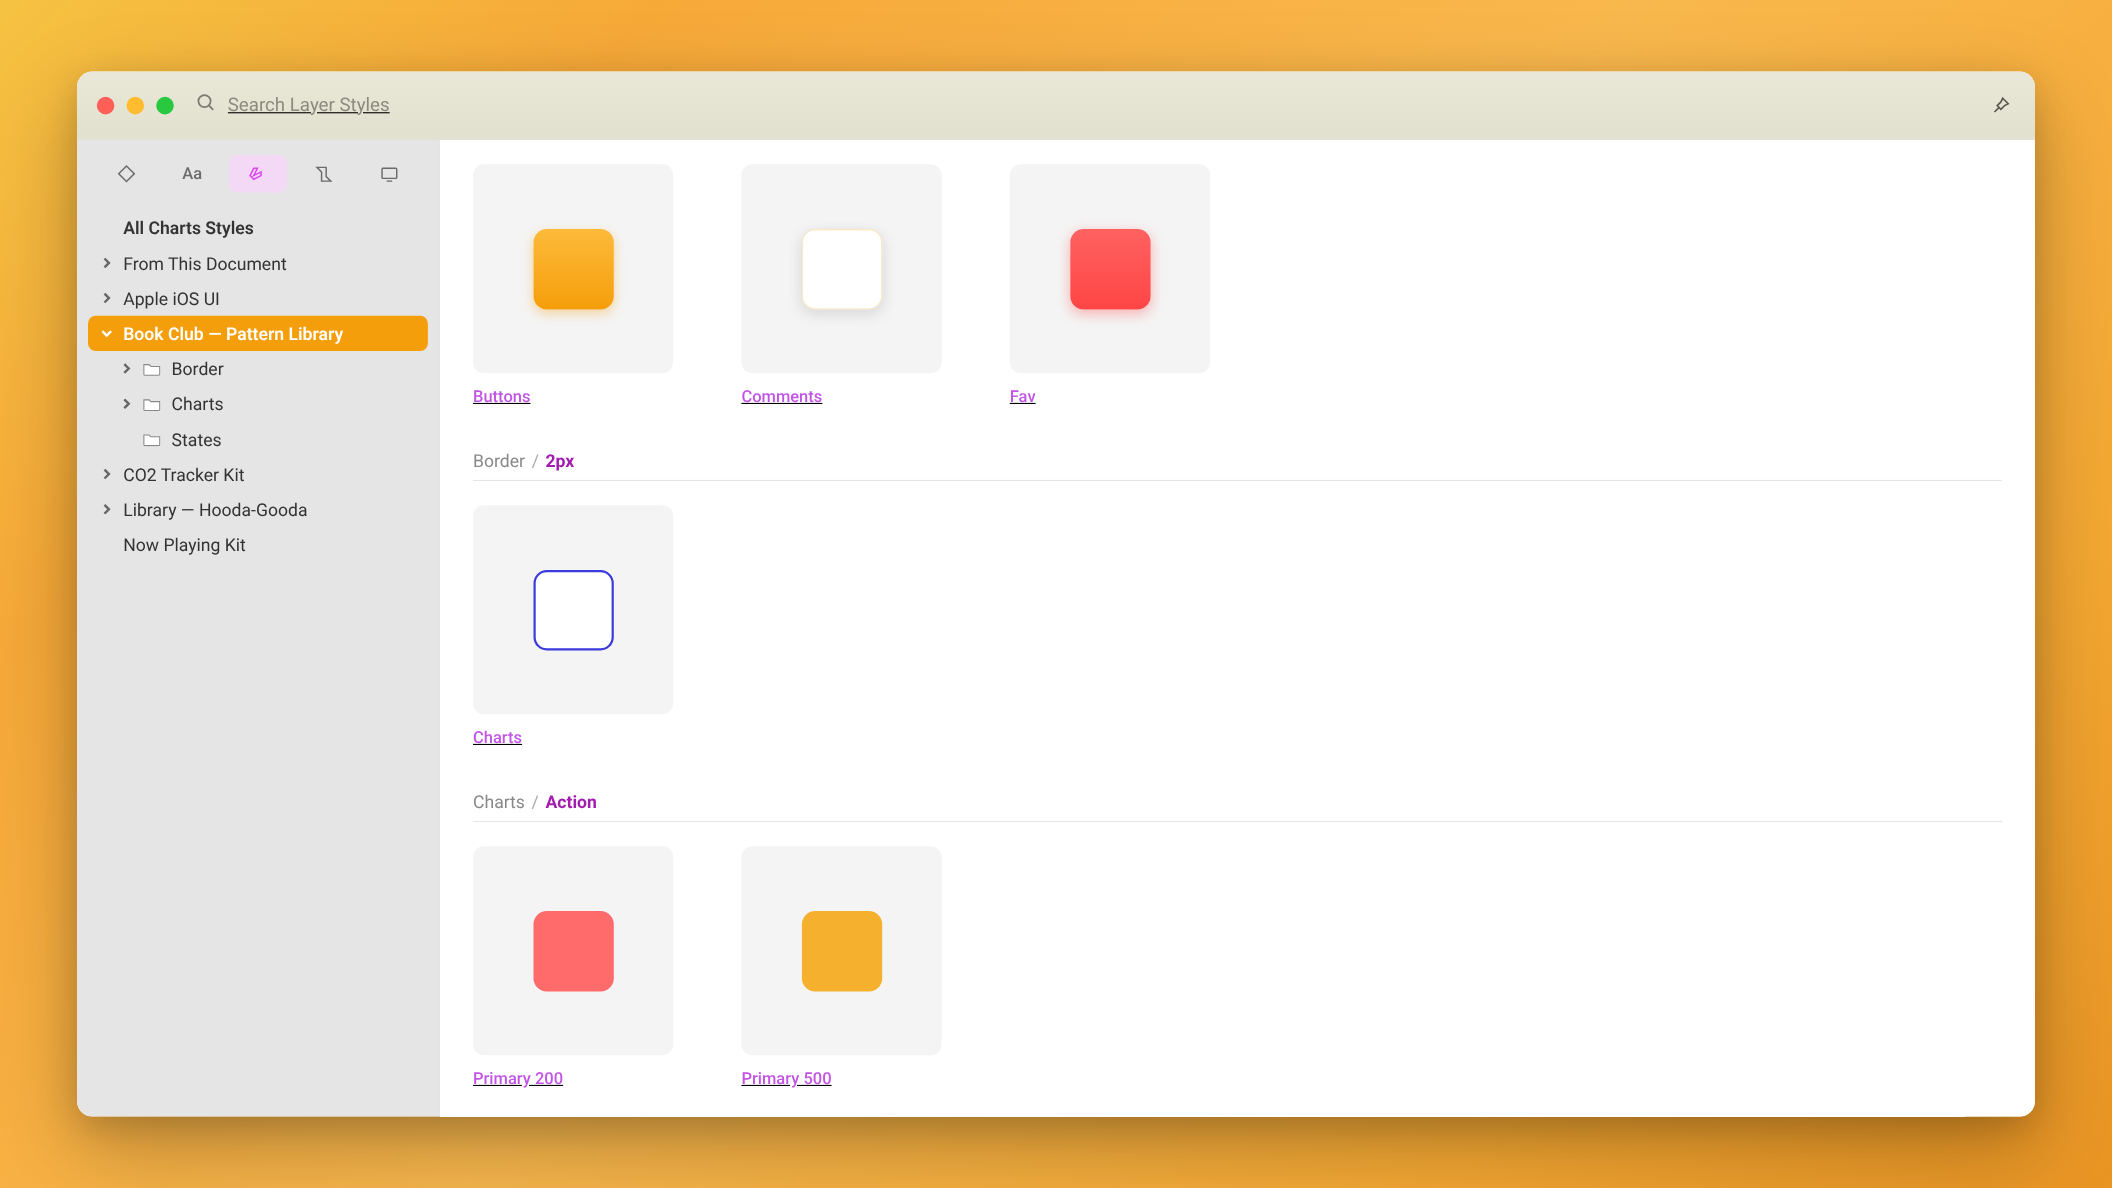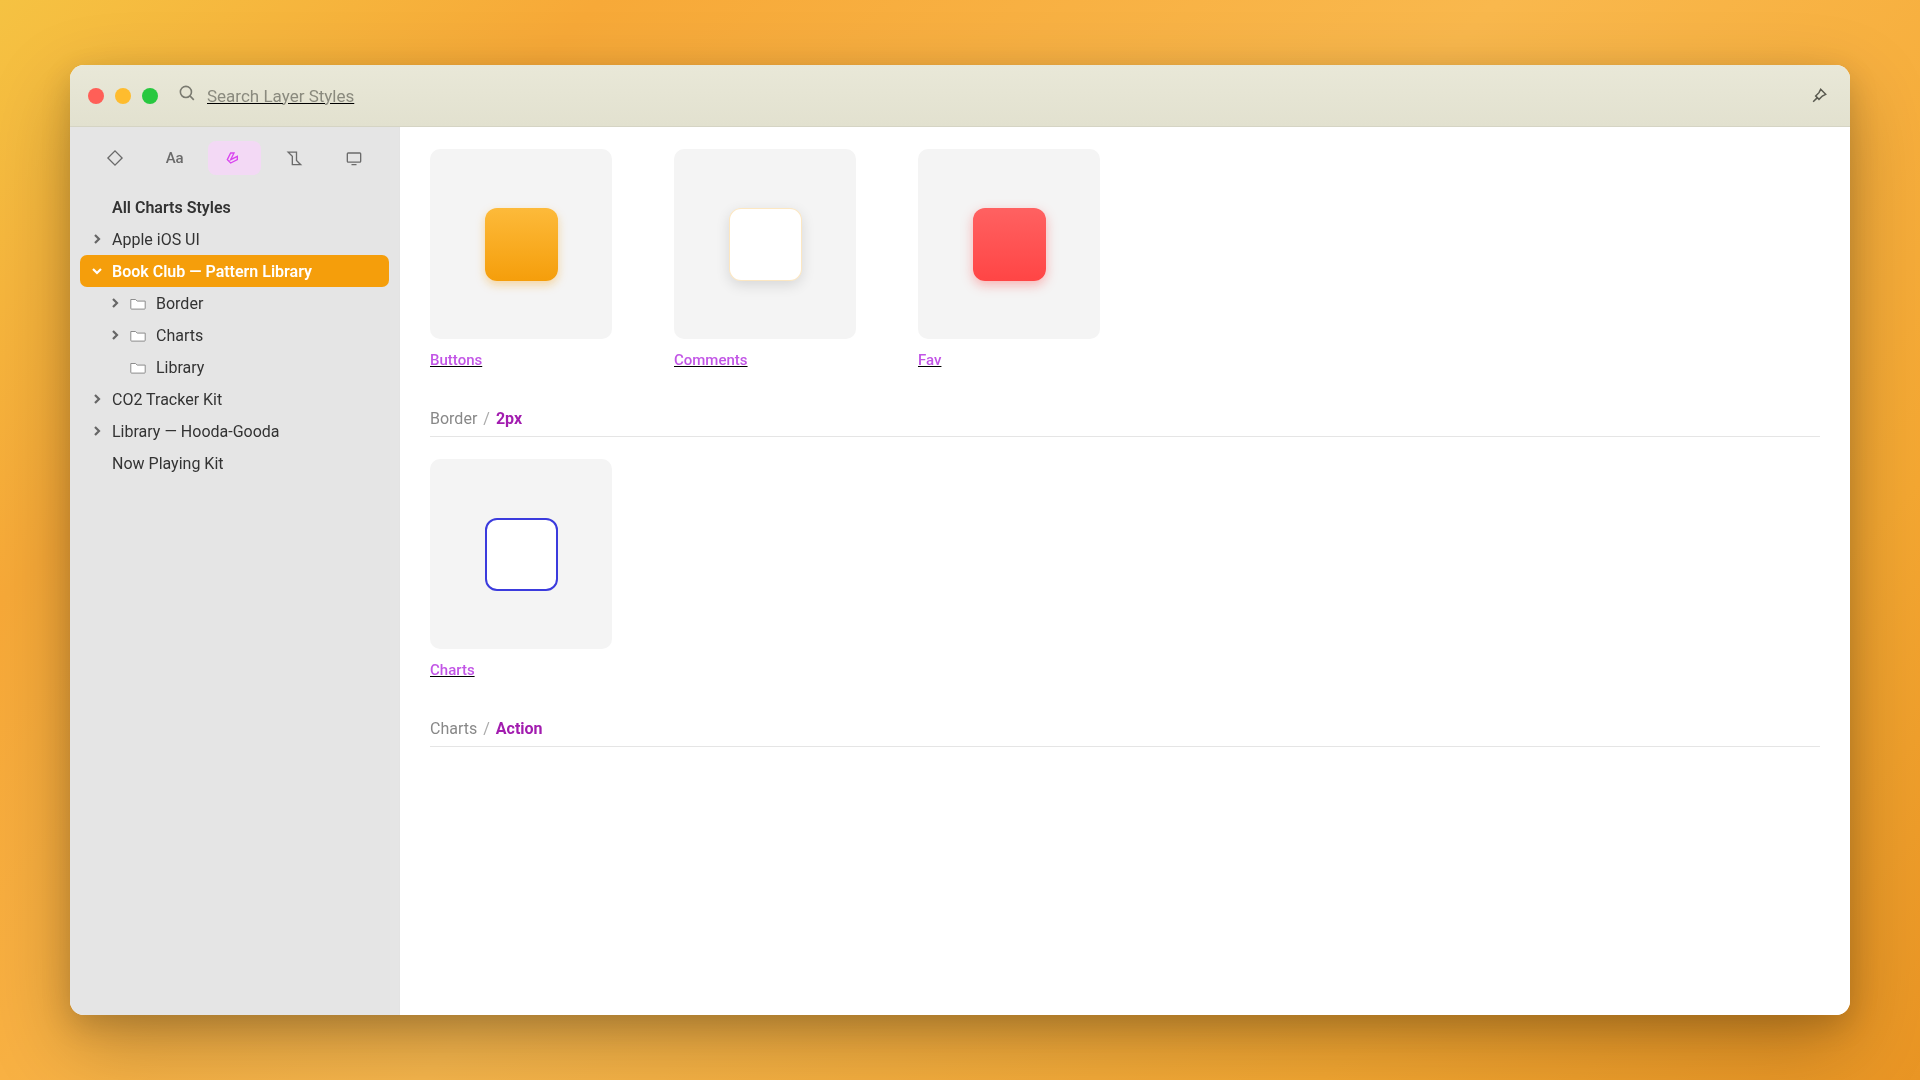--- a/index.html
+++ b/index.html
@@ -179,20 +179,28 @@
             </svg>
         </div>
       </div>
 
       <div class="tree">
         <div class="tree-item bold">
           <span class="spacer"></span>
           <span>All Charts Styles</span>
         </div>
 
+        <div class="tree-item">
+          <span class="chev">
+              <svg viewBox="0 0 10 10">
+                <polyline points="3,1 7,5 3,9"></polyline>
+              </svg>
+            </span>
+          <span>From This Document</span>
+        </div>
 
         <div class="tree-item">
           <span class="chev">
               <svg viewBox="0 0 10 10">
                 <polyline points="3,1 7,5 3,9"></polyline>
               </svg>
             </span>
           <span>Apple iOS UI</span>
         </div>
 
@@ -231,21 +239,21 @@
             </span>
           <span>Charts</span>
         </div>
         <div class="tree-item indent-1">
           <span class="spacer"></span>
           <span class="folder-icon">
               <svg viewBox="0 0 20 16">
                 <path d="M1 3h6l2 2h10v9a1 1 0 0 1-1 1H2a1 1 0 0 1-1-1z"></path>
               </svg>
             </span>
-          <span>Library</span>
+          <span>States</span>
         </div>
 
         <div class="tree-item">
           <span class="chev">
               <svg viewBox="0 0 10 10">
                 <polyline points="3,1 7,5 3,9"></polyline>
               </svg>
             </span>
           <span>CO2 Tracker Kit</span>
         </div>
@@ -301,16 +309,30 @@
           <div class="card-label">Charts</div>
         </div>
       </div>
 
       <div class="section-head">
         <span>Charts</span>
         <span class="sep">/</span>
         <span class="crumb-active">Action</span>
       </div>
       <hr class="section-divider">
+      <div class="grid-row">
+        <div class="style-card">
+          <div class="swatch-frame">
+            <div class="swatch primary200"></div>
+          </div>
+          <div class="card-label">Primary 200</div>
+        </div>
+        <div class="style-card">
+          <div class="swatch-frame">
+            <div class="swatch primary500"></div>
+          </div>
+          <div class="card-label">Primary 500</div>
+        </div>
+      </div>
 
     </div>
   </div>
 </div>
 
 </body></html>

